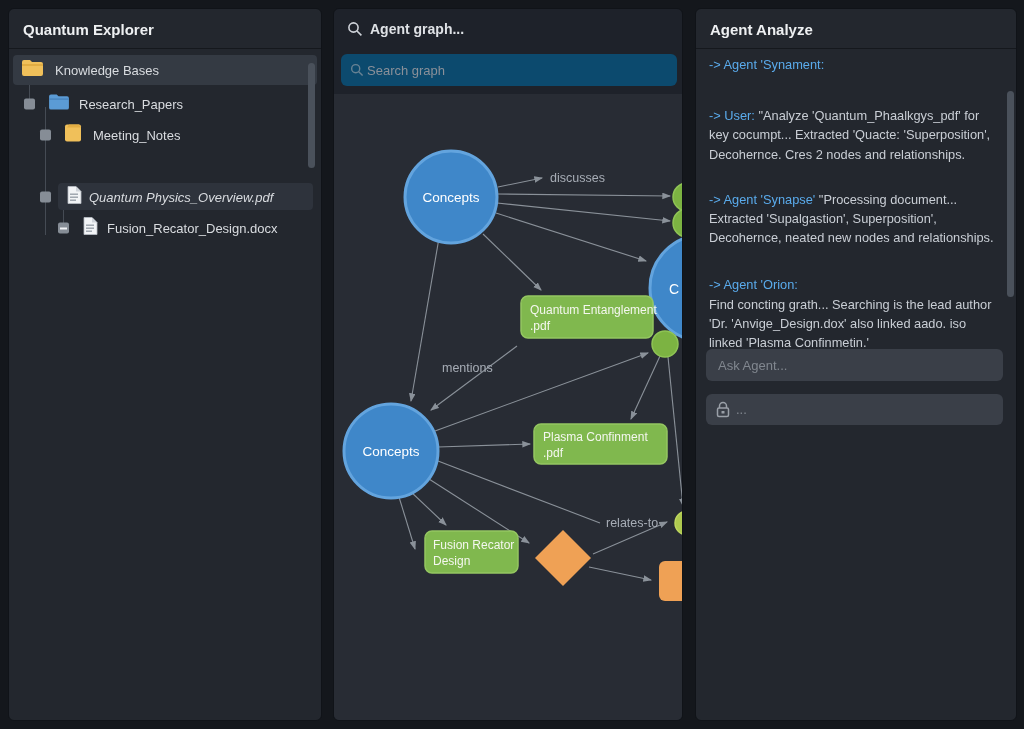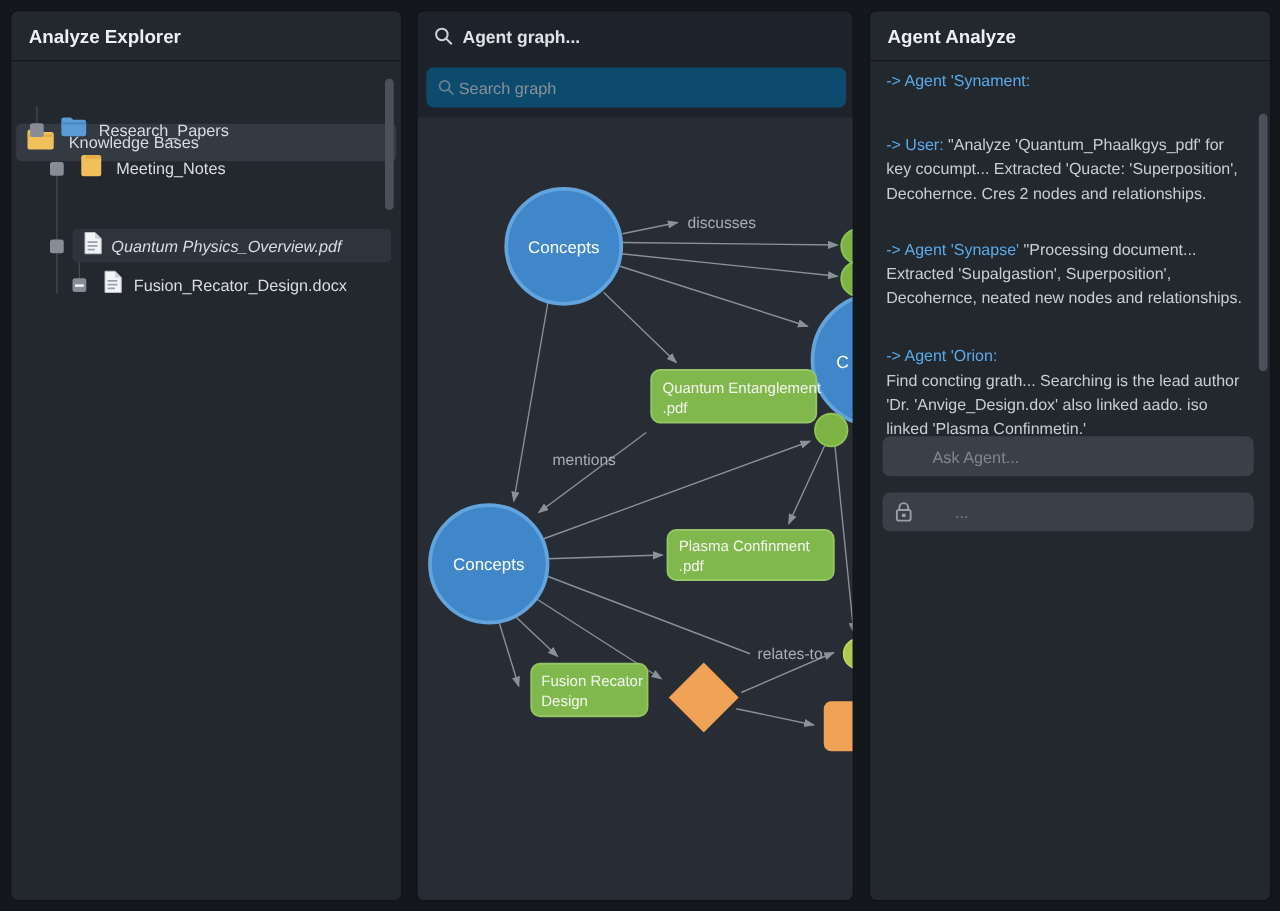--- a/index.html
+++ b/index.html
@@ -48,37 +48,37 @@
   .messages { position:absolute; left:13px; right:22px; top:44px;
               font-size:12.8px; line-height:1.5; color:#c9ced5; }
   .msg { margin-top:2px; }
   .msg .prefix { color:#5aabec; }
   .ask-input, .tool-input { position:absolute; left:10px; right:13px; height:32px;
                background:#3a3f48; border-radius:6px; }
   .ask-input { top:340px; }
   .tool-input { top:385px; height:31px; }
   .ask-input input, .tool-input input { position:absolute; left:12px; top:0; right:8px; height:100%;
                width:calc(100% - 20px); background:transparent; border:none; outline:none;
-               font-size:13px; color:#86efac; font-family:"Liberation Sans",sans-serif;margin-left:28px; }
+               font-size:13px; color:#86efac; font-family:"Liberation Sans",sans-serif; }
   .ask-input input::placeholder, .tool-input input::placeholder { color:#81878f; }
   .tool-input input { left:30px; width:calc(100% - 38px); }
   .tool-input .licon { position:absolute; left:9px; top:7px; }
 </style>
 </head>
 <body>
 
 <div class="panel" id="explorer">
-  <div class="panel-title">Analyze Explorer</div>
+  <div class="panel-title">Quantum Explorer</div>
 
   <div class="tree">
     <div class="guide" style="left:20px; top:38px; height:14px;"></div>
     <div class="guide" style="left:36px; top:60px; height:128px;"></div>
     <div class="guide" style="left:54px; top:150px; height:30px;"></div>
 
-    <div class="trow" style="top:8px; height:30px;margin-top:44px;">
+    <div class="trow" style="top:8px; height:30px;">
       <div class="rowbg" style="left:4px; right:4px; background:#343a43;"></div>
       <span class="ticon" style="left:12px;">
         <svg width="23" height="18" viewBox="0 0 23 18">
             <path d="M1,3 a2,2 0 0 1 2,-2 h6 l2,2 h9 a2,2 0 0 1 2,2 v10 a2,2 0 0 1 -2,2 H3 a2,2 0 0 1 -2,-2 z" fill="#f0c05a"></path>
             <path d="M1,5 h21 v2 H1 z" fill="#e2ad43"></path>
           </svg>
       </span>
       <span class="tlabel" style="left:46px;">Knowledge Bases</span>
     </div>
 

